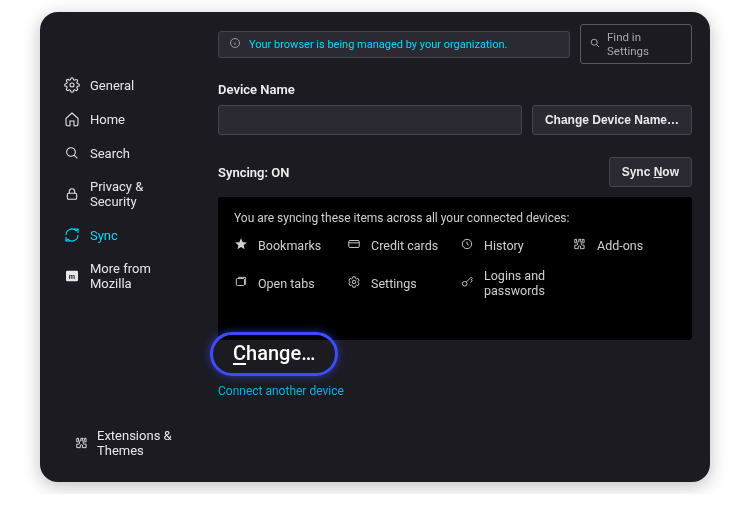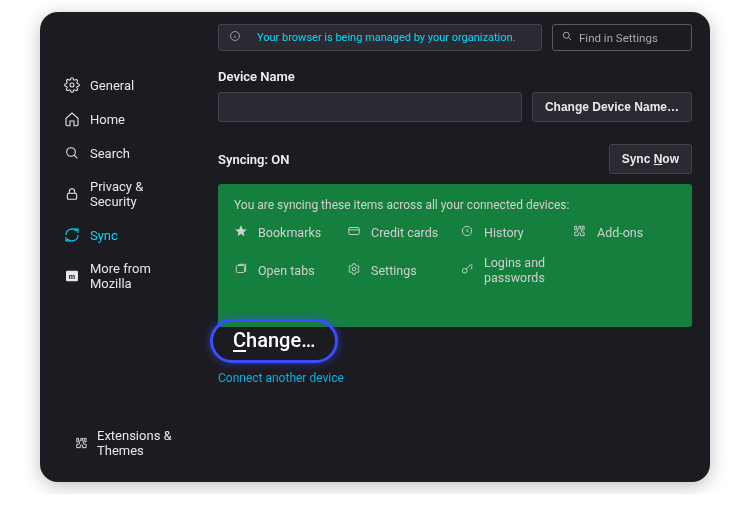--- a/index.html
+++ b/index.html
@@ -63,26 +63,26 @@
   .org-banner {
     flex: 1;
     background: #2b2a33;
     border: 1px solid #45444d;
     border-radius: 3px;
     padding: 5px 10px;
     font-size: 11px;
     color: #00ddff;
     display: flex;
     align-items: center;
-    gap: 16px;
+    gap: 8px;
   }
   .org-banner .info-icon { color:#a8a8a8; }
   .org-banner svg { width:12px; height:12px; stroke:currentColor; fill:none; stroke-width:1.8;}
   .search-box {
-    width: 140px;
+    width: 112px;
     background: #1c1b22;
     border: 1px solid #5a5962;
     border-radius: 3px;
     padding: 5px 8px;
     font-size: 11.5px;
     color: #a8a8a8;
     display: flex;
     align-items: center;
     gap: 6px;
   }
@@ -102,21 +102,21 @@
     border: 1px solid #45444d;
     border-radius: 3px;
     color: #eaeaea;
     font-size: 12px;
     font-weight: 600;
     padding: 7px 12px;
     cursor: pointer;
   }
   .sync-header { display:flex; align-items:center; justify-content:space-between; margin-bottom:10px;}
   .sync-panel {
-    background: #15803d;
+    background: #000000;
     border-radius: 3px;
     padding: 14px 16px 42px 16px;
     font-size: 12px;
     color: #d0d0d0;
     position: relative;
   }
   .sync-panel .desc { margin-bottom: 12px; font-size:12px; }
   .sync-grid {
     display: grid;
     grid-template-columns: 1fr 1fr 1fr 1fr;

